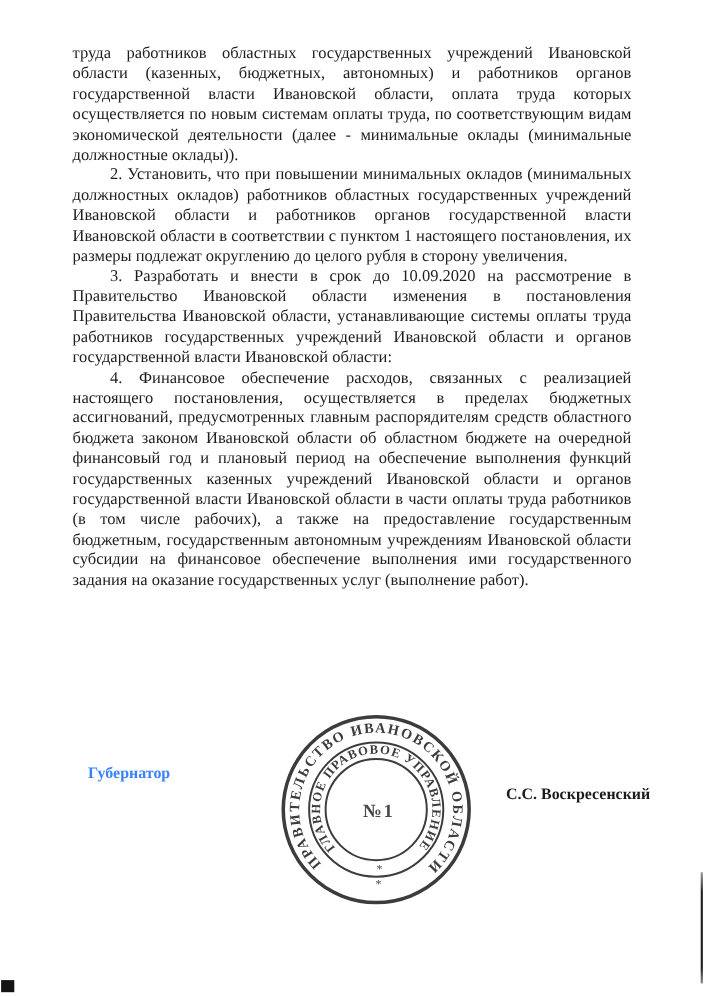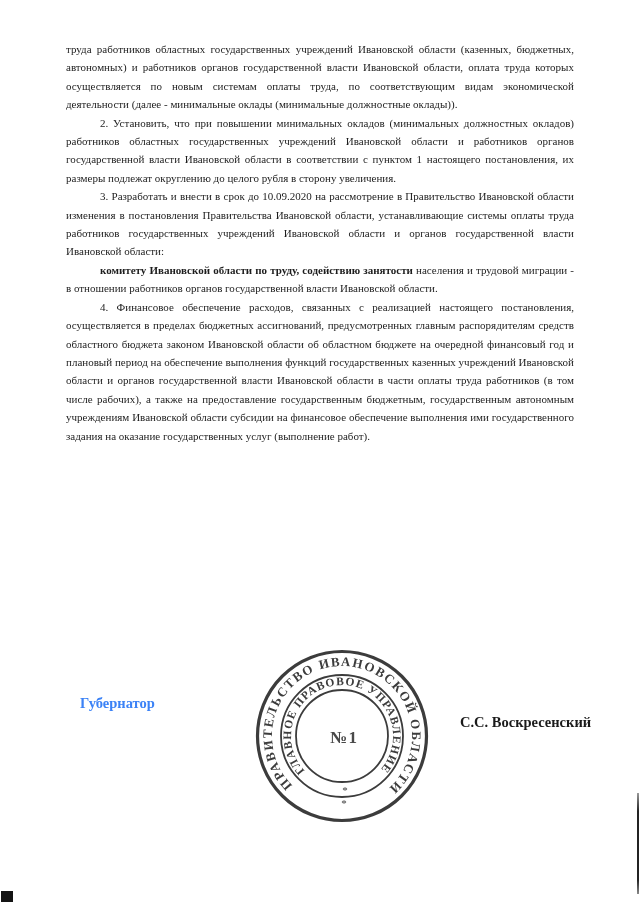--- a/index.html
+++ b/index.html
@@ -14,21 +14,21 @@
     background: #ffffff;
     overflow: hidden;
     font-family: "Liberation Serif", serif;
     color: #1d1d1d;
   }
   .doc-body {
     position: absolute;
     left: 66px;
     top: 40px;
     width: 508px;
-    font-size: 11px;
+    font-size: 15px;
     line-height: 18.4px;
     text-align: justify;
   }
   .doc-body p {
     margin: 0;
     padding: 0;
     text-indent: 34px;
   }
   .doc-body p.no-indent {
     text-indent: 0;
@@ -105,21 +105,20 @@
 </style>
 </head>
 <body>
 
 <div class="page">
 
   <div class="doc-body">
     <p class="no-indent">труда работников областных государственных учреждений Ивановской области (казенных, бюджетных, автономных) и работников органов государственной власти Ивановской области, оплата труда которых осуществляется по новым системам оплаты труда, по соответствующим видам экономической деятельности (далее - минимальные оклады (минимальные должностные оклады)).</p>
     <p>2. Установить, что при повышении минимальных окладов (минимальных должностных окладов) работников областных государственных учреждений Ивановской области и работников органов государственной власти Ивановской области в соответствии с пунктом 1 настоящего постановления, их размеры подлежат округлению до целого рубля в сторону увеличения.</p>
     <p>3. Разработать и внести в срок до 10.09.2020 на рассмотрение в Правительство Ивановской области изменения в постановления Правительства Ивановской области, устанавливающие системы оплаты труда работников государственных учреждений Ивановской области и органов государственной власти Ивановской области:</p>
-    <p><b>комитету Ивановской области по труду, содействию занятости</b><span> населения и трудовой миграции - в отношении работников органов государственной власти Ивановской области.</span></p>
     <p>4. Финансовое обеспечение расходов, связанных с реализацией настоящего постановления, осуществляется в пределах бюджетных ассигнований, предусмотренных главным распорядителям средств областного бюджета законом Ивановской области об областном бюджете на очередной финансовый год и плановый период на обеспечение выполнения функций государственных казенных учреждений Ивановской области и органов государственной власти Ивановской области в части оплаты труда работников (в том числе рабочих), а также на предоставление государственным бюджетным, государственным автономным учреждениям Ивановской области субсидии на финансовое обеспечение выполнения ими государственного задания на оказание государственных услуг (выполнение работ).</p>
   </div>
 
   <div class="sig-title">
     <div>Губернатор</div>
   </div>
 
   <div class="sig-name">С.С. Воскресенский</div>
 
   <svg class="seal" viewBox="0 0 180 180">

